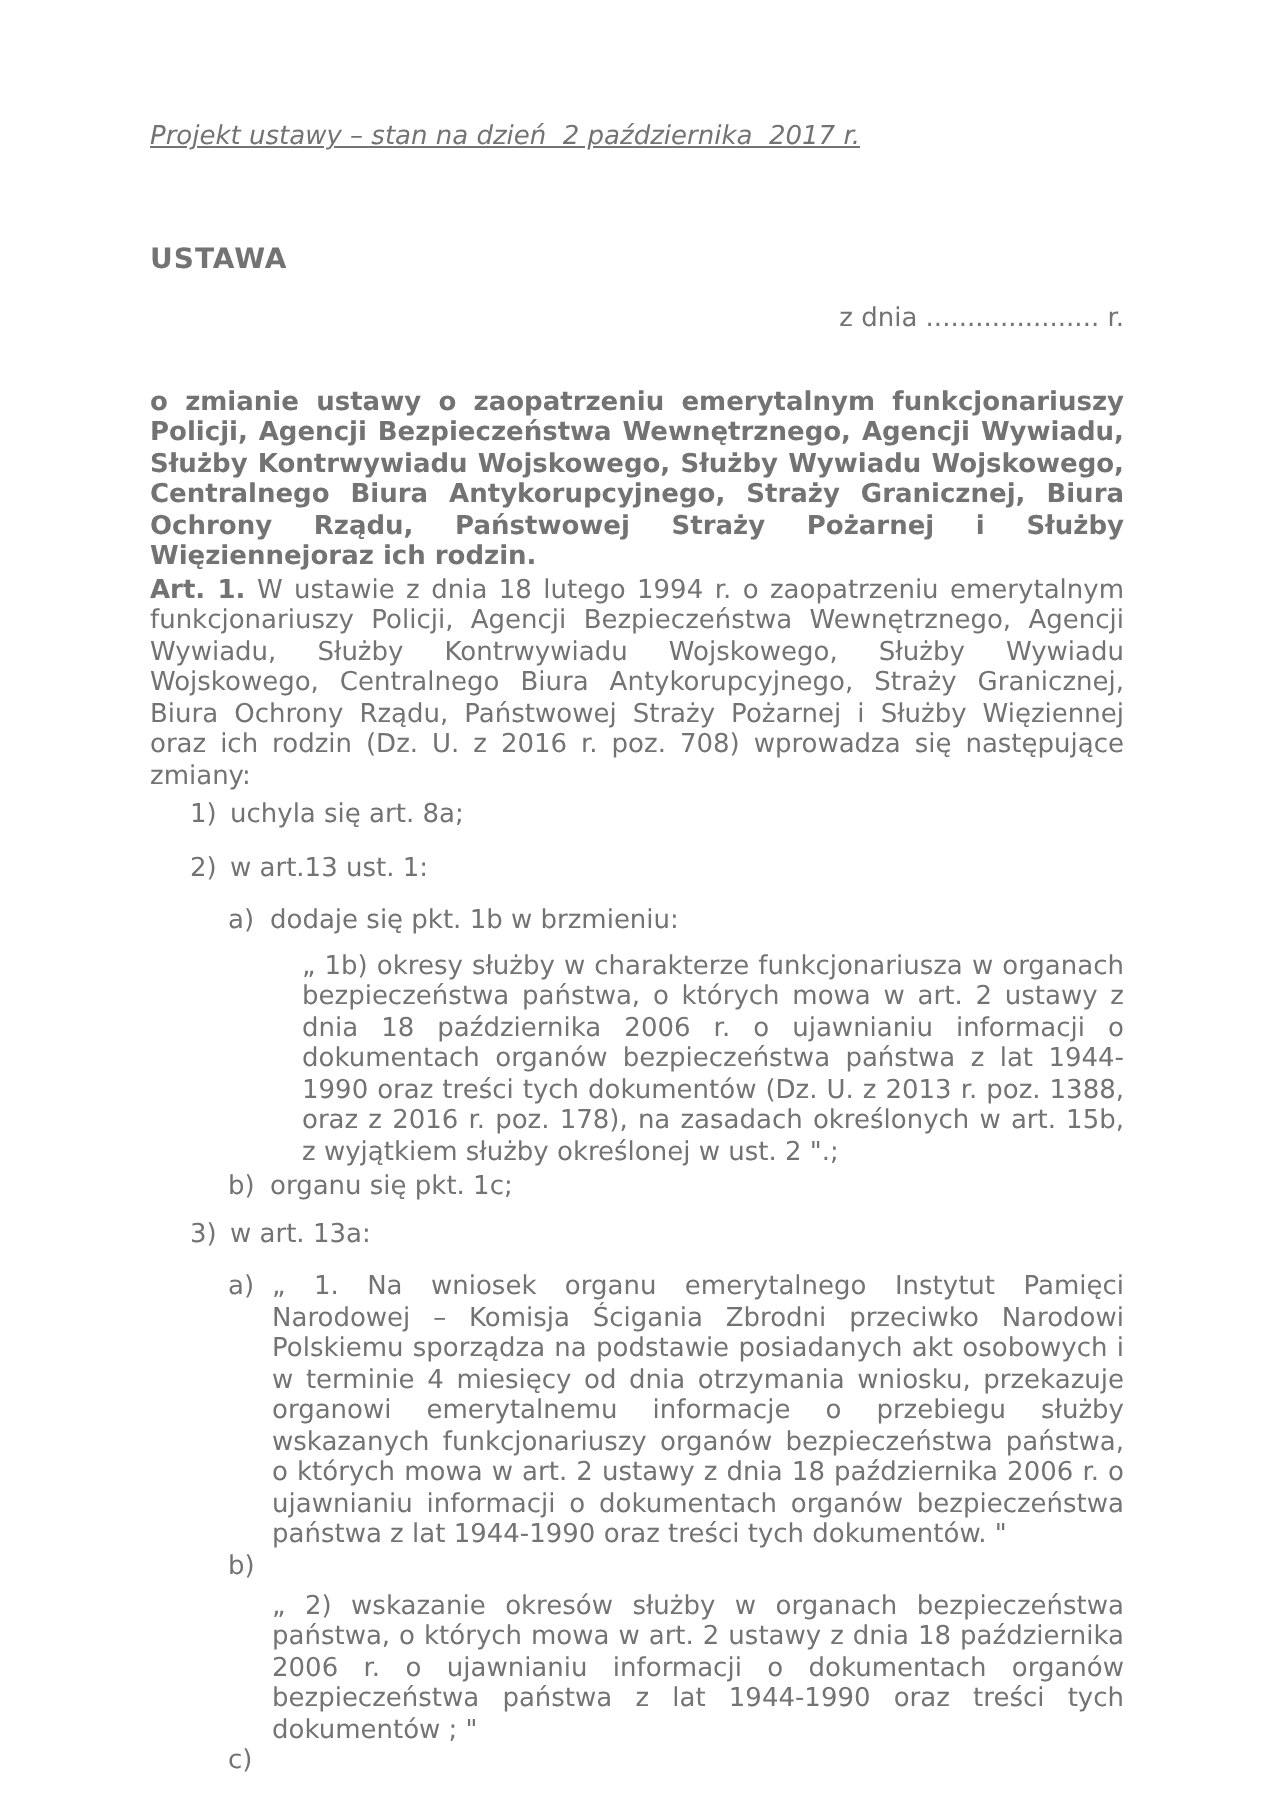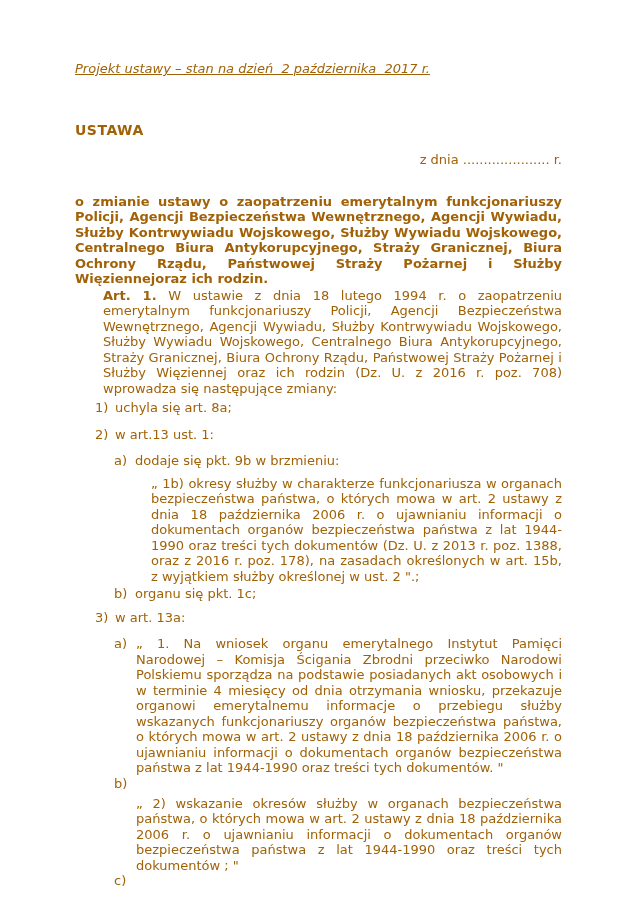--- a/index.html
+++ b/index.html
@@ -7,21 +7,21 @@
     position: relative;
     width: 636px;
     height: 900px;
     margin: 0 auto;
     background: #ffffff;
     box-sizing: border-box;
     padding: 61px 74px 0 75px;
     font-family: "DejaVu Sans", sans-serif;
     font-size: 13px;
     line-height: 15.5px;
-    color: #a16207;
+    color: #737373;
     overflow: hidden;
   }
   .hdr {
     font-style: italic;
     text-decoration: underline;
     white-space: pre-wrap;
   }
   .law-title {
     margin-top: 46px;
     font-weight: bold;
@@ -33,21 +33,20 @@
     text-align: right;
   }
   .subject {
     margin-top: 26px;
     font-weight: bold;
     text-align: justify;
   }
   .article {
     margin-top: 1px;
     text-align: justify;
-    margin-left: 28px;
   }
   .article .art-label { font-weight: bold; }
   .iline {
     position: relative;
     padding-left: 40px;
   }
   .iline > .marker {
     position: absolute;
     left: 20px;
     top: 0;
@@ -88,21 +87,21 @@
   </div>
 
   <div>
     <div class="iline" style="margin-top:11px">
       <span class="marker">2)</span>
       <span>w art.13 ust. 1:</span>
     </div>
 
     <div class="sline" style="margin-top:11px">
       <span class="marker">a)</span>
-      <span>dodaje się pkt. 9b w brzmieniu:</span>
+      <span>dodaje się pkt. 1b w brzmieniu:</span>
     </div>
     <div class="quote deep" style="margin-top:7px">„ 1b) okresy służby w charakterze funkcjonariusza w organach bezpieczeństwa państwa, o których mowa w art. 2 ustawy z dnia 18 października 2006 r. o ujawnianiu informacji o dokumentach organów bezpieczeństwa państwa z lat 1944-1990 oraz treści tych dokumentów (Dz. U. z 2013 r. poz. 1388, oraz z 2016 r. poz. 178), na zasadach określonych w art. 15b, z wyjątkiem służby określonej w ust. 2 ".;</div>
 
     <div class="sline" style="margin-top:2px">
       <span class="marker">b)</span>
       <span>organu się pkt. 1c;</span>
     </div>
   </div>
 
   <div>

